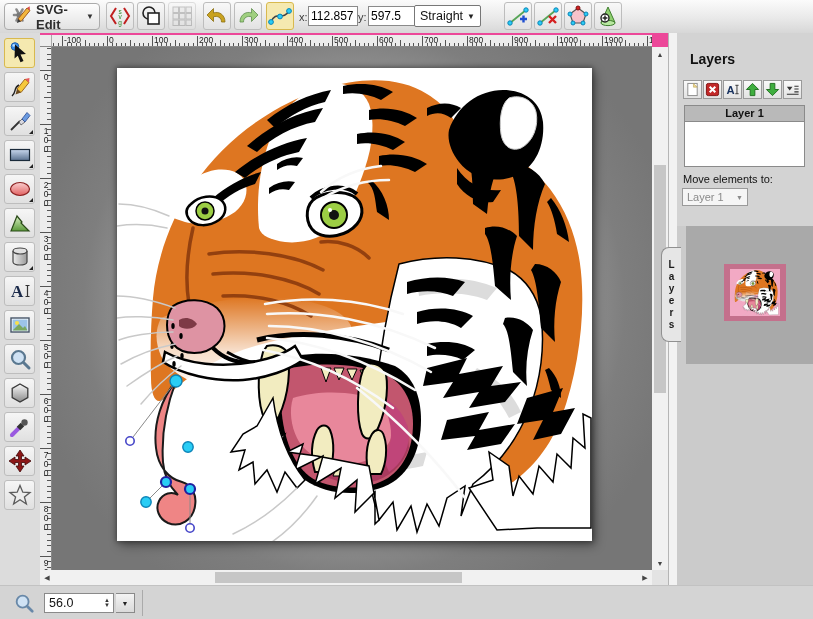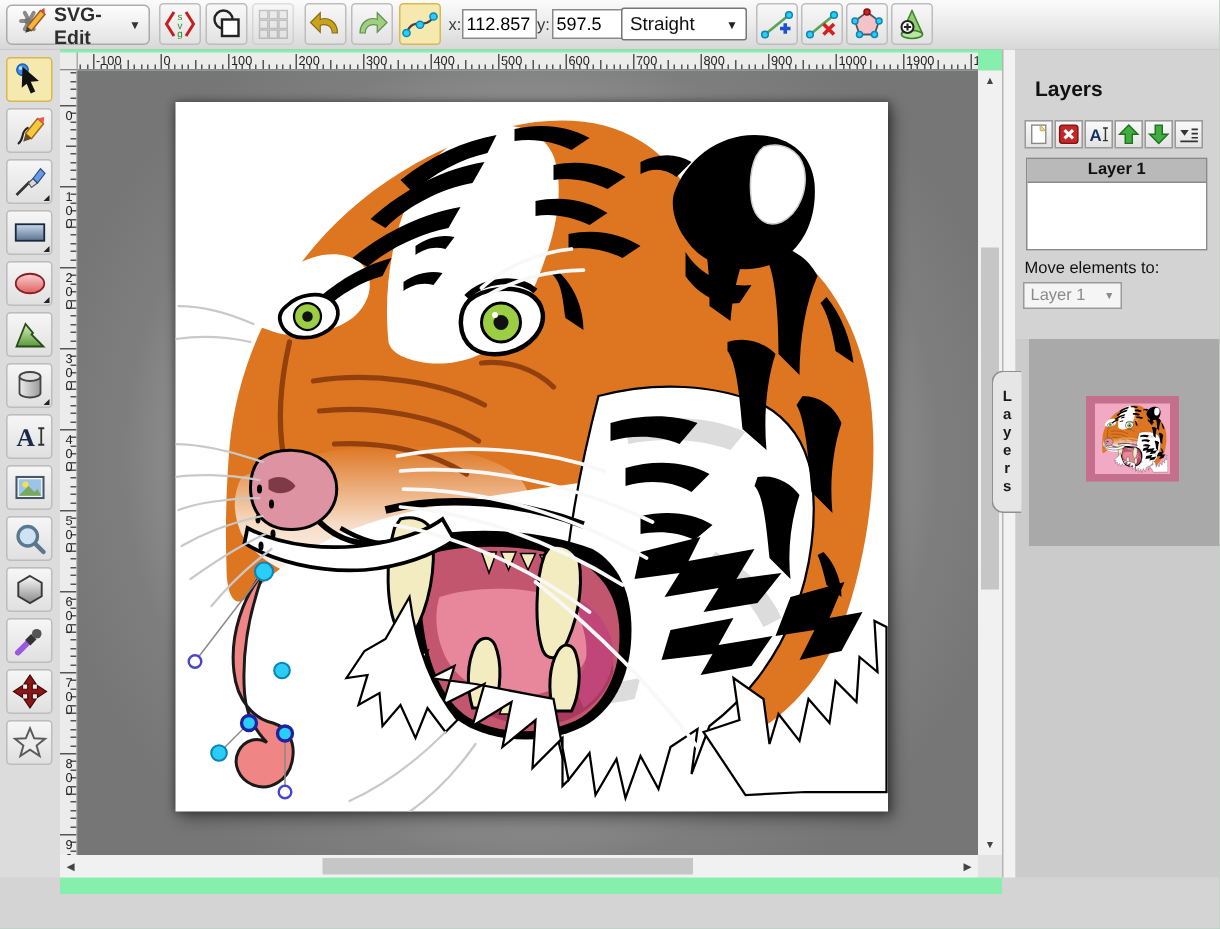--- a/index.html
+++ b/index.html
@@ -14,32 +14,32 @@
   .tbtn svg{display:block}
   .tbtn.active{background:#f5e9b0;border-color:#d8b94e;}
   .tbtn.disabled{opacity:.45;}
   #logo-button{position:absolute;left:4px;top:3px;height:27px;width:96px;border:1px solid #ababab;border-radius:4px;
     background:linear-gradient(#fdfdfd,#e3e3e3);display:flex;align-items:center;gap:4px;padding:0 5px;box-sizing:border-box;}
   #logo-button .lbl{font-size:13px;font-weight:bold;color:#2e2e2e;}
   #logo-button .caret{font-size:8px;color:#333;}
   .coord-label{position:absolute;top:11px;font-size:11px;color:#3a3a3a;}
   .coord-input{position:absolute;top:6px;height:18px;width:44px;border:1px solid #8a8a8a;background:#fff;
     font-size:12px;font-family:"Liberation Sans",sans-serif;padding:0 2px;box-sizing:content-box;}
-  #segtype-select{position:absolute;left:414px;top:5px;width:84px;height:22px;border:1px solid #777;background:#fff;
+  #segtype-select{position:absolute;left:414px;top:5px;width:67px;height:22px;border:1px solid #777;background:#fff;
     border-radius:2px;display:flex;align-items:center;justify-content:space-between;padding:0 5px;box-sizing:border-box;}
   #segtype-select .val{font-size:12.5px;color:#111;}
   #segtype-select .caret{font-size:8px;color:#222;}
   
   #left-toolbar{position:absolute;left:0;top:33px;width:40px;height:552px;background:#dcdcdc;border-right:1px solid #c2c2c2;}
   .ltbtn{position:absolute;left:4px;width:31px;height:30px;border:1px solid #bdbdbd;border-radius:3px;
     background:linear-gradient(#f6f6f6,#e0e0e0);display:flex;align-items:center;justify-content:center;box-sizing:border-box;}
   .ltbtn.active{background:#f5e9b0;border-color:#d8b94e;}
   .flyout{position:absolute;right:1px;bottom:1px;width:0;height:0;border-left:4px solid transparent;border-bottom:4px solid #222;}
   
-  #workarea{position:absolute;left:40px;top:33px;width:628px;height:563px;background:#86efac;}
+  #workarea{position:absolute;left:40px;top:33px;width:628px;height:563px;background:#ec4899;}
   #ruler-corner{position:absolute;left:0;top:2px;width:12px;height:12px;background:#ececec;border-right:1px solid #aaa;border-bottom:1px solid #888;box-sizing:border-box;}
   #h-ruler{position:absolute;left:12px;top:2px;width:600px;height:12px;background:#ececec;border-bottom:1px solid #888;overflow:hidden;box-sizing:border-box;}
   #v-ruler{position:absolute;left:0;top:14px;width:12px;height:523px;background:#ececec;border-right:1px solid #888;overflow:hidden;box-sizing:border-box;}
   .htick{position:absolute;bottom:0;width:1px;background:#555;}
   .vtick{position:absolute;right:0;height:1px;background:#555;}
   .hlabel{position:absolute;top:0;font-size:8.5px;color:#222;white-space:nowrap;}
   .vlabel{position:absolute;left:1px;font-size:8.5px;color:#222;writing-mode:vertical-lr;text-orientation:upright;letter-spacing:-1px;line-height:10px;}
   #viewport{position:absolute;left:12px;top:14px;width:600px;height:523px;overflow:hidden;
     background:radial-gradient(circle 330px at 302px 258px,#9d9d9d 0%,#9a9a9a 62%,#7e7e7e 82%,#767676 100%);}
   #canvas{position:absolute;left:65px;top:21px;width:475px;height:473px;background:#fff;
@@ -839,14 +839,33 @@
       <div id="thumbnail">
         <div class="inner">
           <svg width="50" height="47" viewBox="0 0 475 473" preserveAspectRatio="xMidYMid meet">
             <use href="#tiger"></use>
           </svg>
         </div>
       </div>
     </div>
   </div>
 
+  <div id="bottom-bar">
+    <span style="position:absolute;left:13px;top:6px;">
+      <svg width="22" height="22" viewBox="0 0 24 24">
+        <circle cx="10.5" cy="10.5" r="6.5" fill="#cfe2f4" stroke="#6888a8" stroke-width="2"></circle>
+        <path d="M15.5,15.5 L21,21" stroke="#6888a8" stroke-width="3" stroke-linecap="round"></path>
+      </svg>
+    </span>
+    <div id="zoom-input-wrap">
+      <span class="val">56.0</span>
+      <span class="spinner">
+          <span>▲</span>
+          <span>▼</span>
+        </span>
+    </div>
+    <div id="zoom-drop">
+      <span>▼</span>
+    </div>
+    <div id="zoom-sep"></div>
+  </div>
 
 </div>
 
 </body></html>

